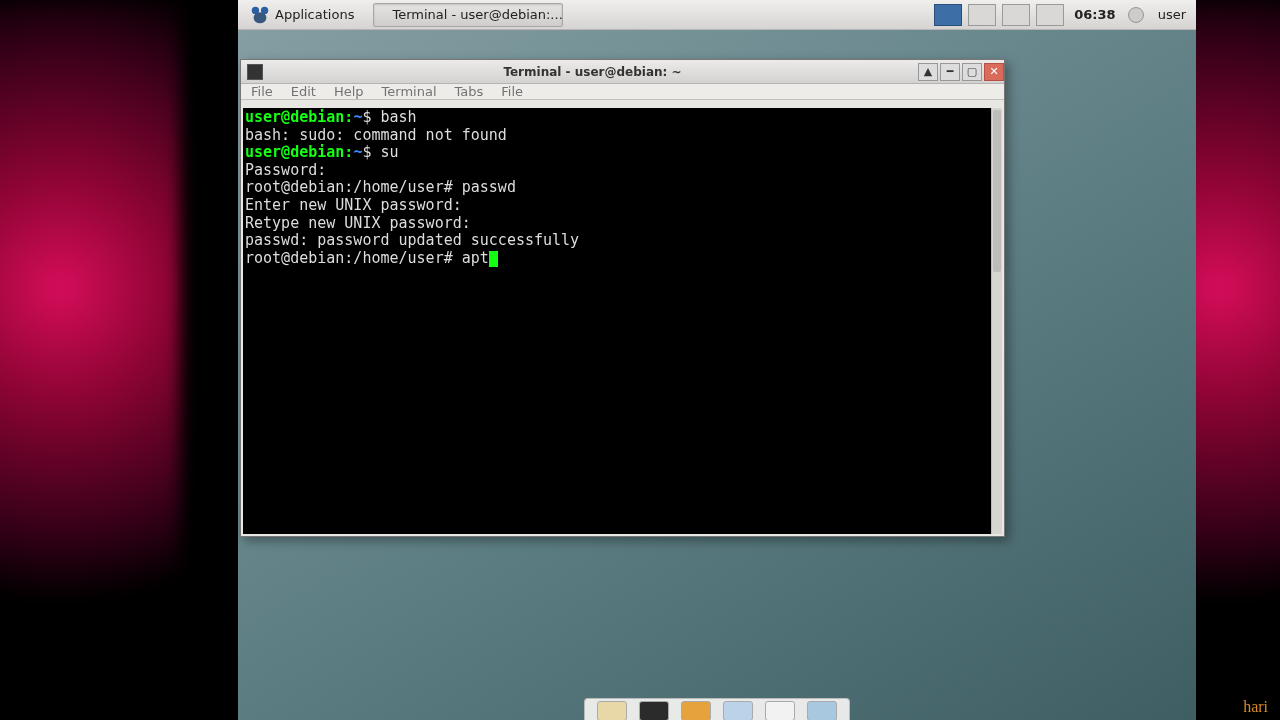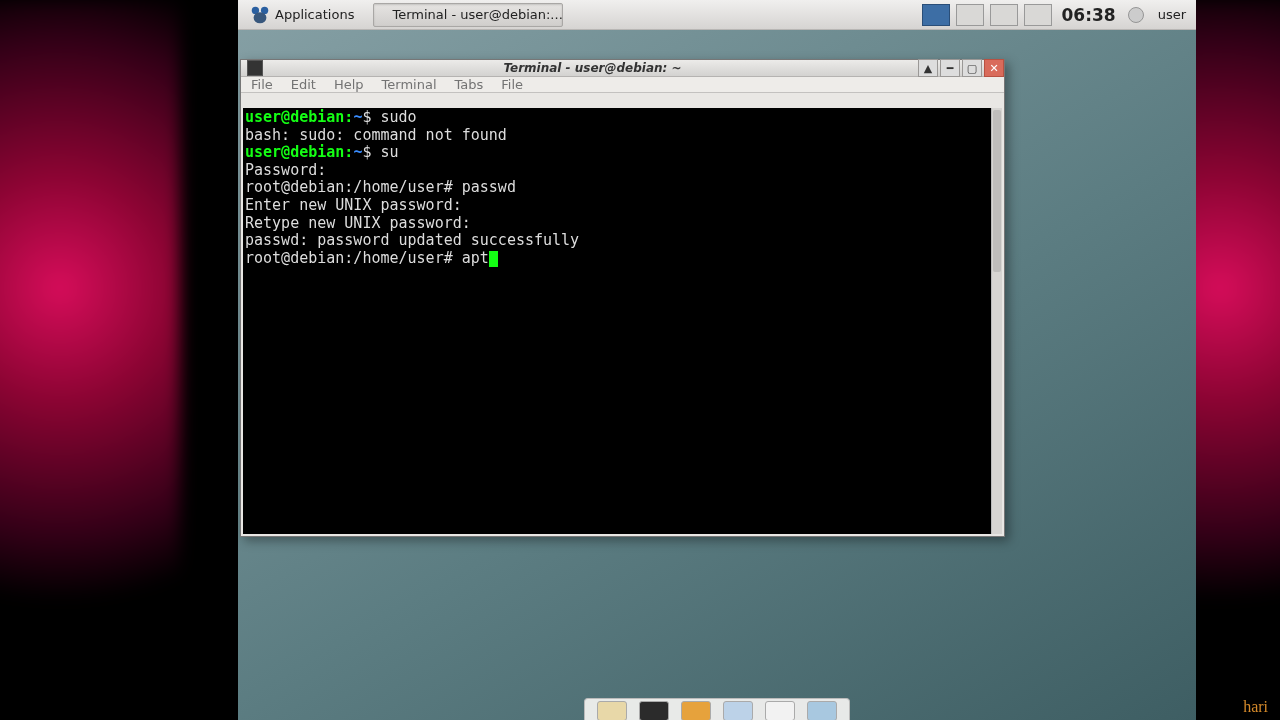--- a/index.html
+++ b/index.html
@@ -24,33 +24,33 @@
     border-bottom:1px solid #b8b6b4; display:flex; align-items:center; font-size:13px;
     padding:0 2px 0 2px; color:#222; position:relative;}
   .panel-app { display:flex; align-items:center; gap:4px; padding:0 8px; height:24px;
     border:1px solid transparent; border-radius:2px;text-align:right; }
   .panel-app.task { border:1px solid #a9a7a5; background:linear-gradient(#e6e4e2,#d0cecc);
     box-shadow:inset 0 1px 2px rgba(0,0,0,0.15); margin-left:10px; padding:0 10px; max-width:190px;
     white-space:nowrap; overflow:hidden; text-overflow:ellipsis;}
   .panel-right { margin-left:auto; display:flex; align-items:center; gap:4px; }
   .ws { width:28px; height:22px; border:1px solid #999; background:#d9d8d6; margin-left:2px;}
   .ws.active { background:#3d6ea5; border-color:#2a4e78; }
-  .clock { font-size:17px; padding:0 6px; font-weight:bold;text-align:center;}
+  .clock { font-size:13px; padding:0 6px; font-weight:bold;text-align:center;}
   .mouse-icon { width:20px; height:20px; }
   .user { padding:0 8px;}
 
   
   .xfce-mouse-svg { width:22px; height:22px; }
 
   
   .term-win { position:absolute; top:59px; left:2px; width:765px; height:478px;
     background:#e9e7e4; border:1px solid #777; box-shadow:4px 4px 10px rgba(0,0,0,0.35); }
-  .titlebar { height:17px; display:flex; align-items:center;
+  .titlebar { height:24px; display:flex; align-items:center;
     background:linear-gradient(#ecebe9,#d3d2d0); border-bottom:1px solid #b5b3b1;
-    font-size:12px; color:#333;font-style:italic; }
+    font-size:12px; color:#333; }
   .title-icon { width:16px; height:16px; margin:0 6px; background:#333; border:1px solid #555;}
   .title-center { flex:1; text-align:center; font-weight:bold; }
   .winbtns { display:flex; gap:0; }
   .winbtn { width:20px; height:18px; border:1px solid #9a9896; background:#ddd;
     margin-left:2px; display:flex; align-items:center; justify-content:center;
     font-size:11px; line-height:1; cursor:pointer;}
   .winbtn.close { background:#d96b5b; color:#fff; border-color:#b85142;}
 
   .term-menu { height:16px; display:flex; align-items:center; gap:18px;
     padding:0 10px; font-size:13px; color:#737373; background:#eeece9; border-bottom:1px solid #c3c1bf;}
@@ -134,21 +134,21 @@
     <div class="term-menu">
       <span>File</span>
       <span>Edit</span>
       <span>Help</span>
       <span>Terminal</span>
       <span>Tabs</span>
       <span>File</span>
     </div>
 
     <div class="term-body" id="term-body">
-        <div class="line"><span class="prompt-user">user@debian</span><span class="prompt-colon">:</span><span class="prompt-path">~</span><span class="prompt-sym">$ </span><span>sudo</span></div>
+        <div class="line"><span class="prompt-user">user@debian</span><span class="prompt-colon">:</span><span class="prompt-path">~</span><span class="prompt-sym">$ </span><span>bash</span></div>
         <div class="line">bash: sudo: command not found</div>
         <div class="line"><span class="prompt-user">user@debian</span><span class="prompt-colon">:</span><span class="prompt-path">~</span><span class="prompt-sym">$ </span><span>su</span></div>
         <div class="line">Password:</div>
         <div class="line"><span class="root-prompt">root@debian:/home/user# </span><span>passwd</span></div>
         <div class="line">Enter new UNIX password:</div>
         <div class="line">Retype new UNIX password:</div>
         <div class="line">passwd: password updated successfully</div>
         <div class="line"><span class="root-prompt">root@debian:/home/user# </span><span>apt</span><span class="cursor"></span></div>
       </div>
     <div class="scrollbar">

